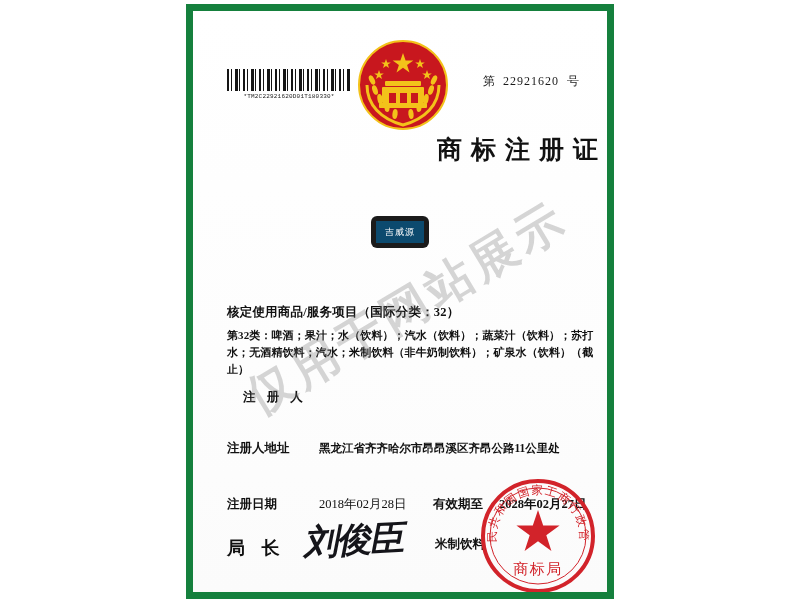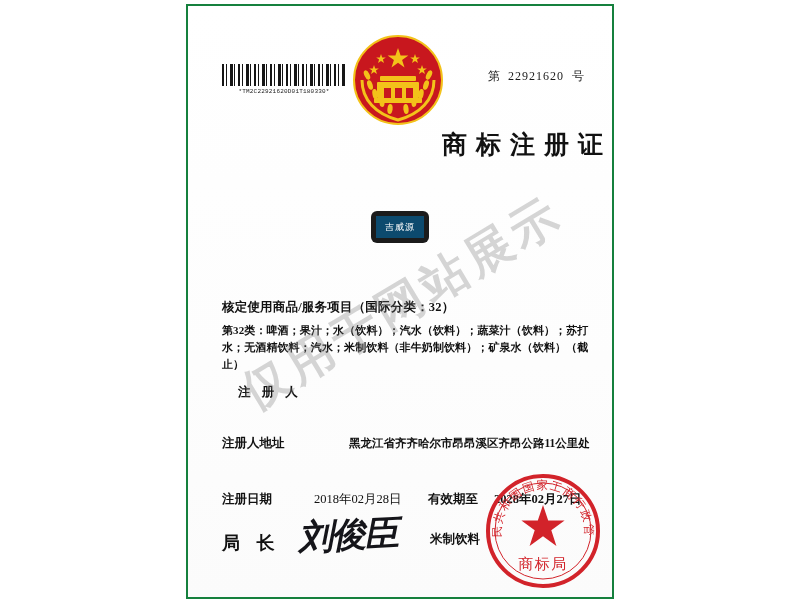--- a/index.html
+++ b/index.html
@@ -20,21 +20,21 @@
     background: #ffffff;
   }
   
   .certificate {
     position: absolute;
     left: 186px;
     top: 4px;
     width: 428px;
     height: 595px;
     background: #fefefe;
-    border: 2px solid #15803d;
+    border: 7px solid #15803d;
     box-sizing: border-box;
     overflow: hidden;
   }
   .inner {
     position: absolute;
     left: 0;
     top: 0;
     right: 0;
     bottom: 0;
     background: linear-gradient(180deg, #ffffff 0%, #fdfdfd 60%, #fbfbfb 100%);
@@ -176,21 +176,20 @@
     left: 34px;
     top: 429px;
     font-size: 12.5px;
     font-weight: bold;
   }
   .f-address-value {
     left: 126px;
     top: 430px;
     font-size: 11.5px;
     font-weight: bold;
-    margin-left: 35px;
   }
   .f-date-label {
     left: 34px;
     top: 485px;
     font-size: 12.5px;
     font-weight: bold;
   }
   .f-date-value {
     left: 126px;
     top: 485px;

